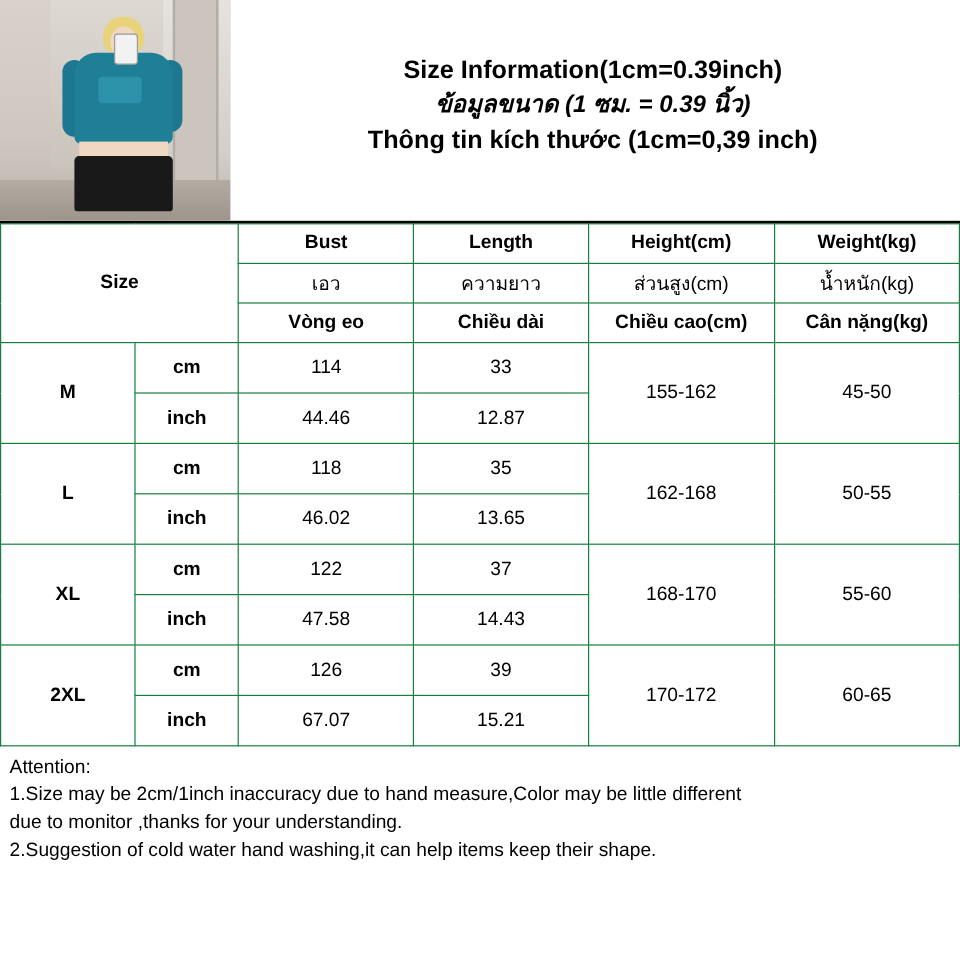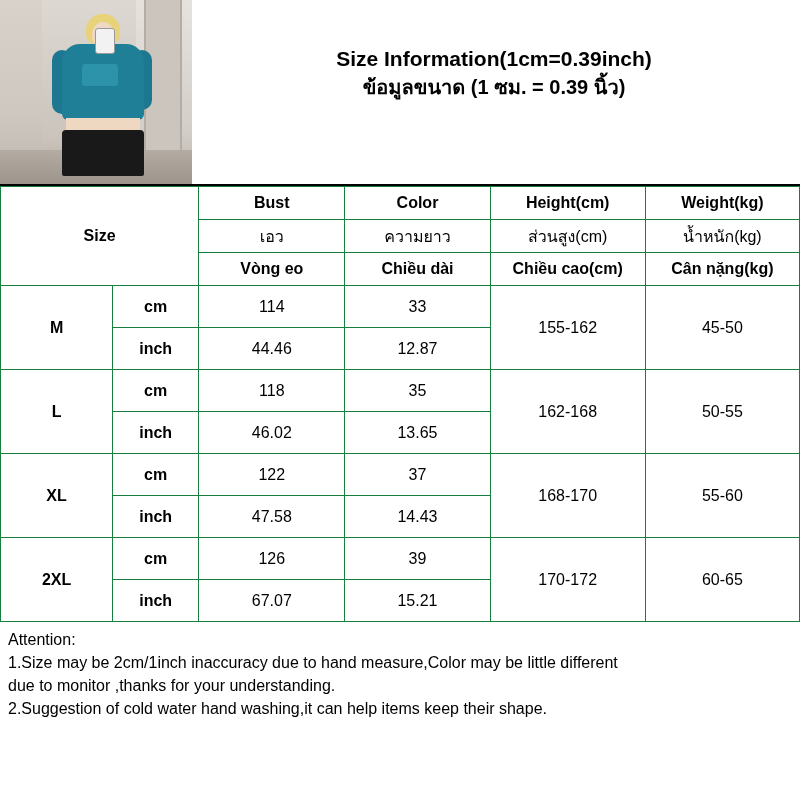--- a/index.html
+++ b/index.html
@@ -103,21 +103,21 @@
     padding-left: 6px;
     padding-right: 10px;
     box-sizing: border-box;
   }
   .title-line {
     font-weight: bold;
     font-size: 21px;
     line-height: 29px;
     white-space: nowrap;
   }
-  .title-line.thai { font-size: 20px; }
+  .title-line.thai { font-size: 20px; font-style: italic; }
 
   
   table.size-table {
     width: 800px;
     border-collapse: collapse;
     table-layout: fixed;
   }
   table.size-table td {
     border: 1px solid #15803d;
     text-align: center;
@@ -170,37 +170,38 @@
       <div class="person-skin"></div>
       <div class="person-skirt"></div>
       <div class="person-hair"></div>
       <div class="person-face"></div>
       <div class="person-phone"></div>
     </div>
     <div class="green-dot"></div>
     <div class="title-block">
       <div class="title-line">Size Information(1cm=0.39inch)</div>
       <div class="title-line thai">ข้อมูลขนาด (1 ซม. = 0.39 นิ้ว)</div>
+      <div class="title-line">Thông tin kích thước (1cm=0,39 inch)</div>
     </div>
   </div>
 
   <table class="size-table">
     <colgroup>
       <col class="c1">
         <col class="c2">
         <col class="c3">
         <col class="c4">
         <col class="c5">
         <col class="c6">
     </colgroup>
     <tbody>
       <tr class="hdr">
         <td class="size-word" rowspan="3" colspan="2">Size</td>
         <td>Bust</td>
-        <td>Color</td>
+        <td>Length</td>
         <td>Height(cm)</td>
         <td>Weight(kg)</td>
       </tr>
       <tr class="hdr-th">
         <td>เอว</td>
         <td>ความยาว</td>
         <td>ส่วนสูง(cm)</td>
         <td>น้ำหนัก(kg)</td>
       </tr>
       <tr class="hdr-vn">

